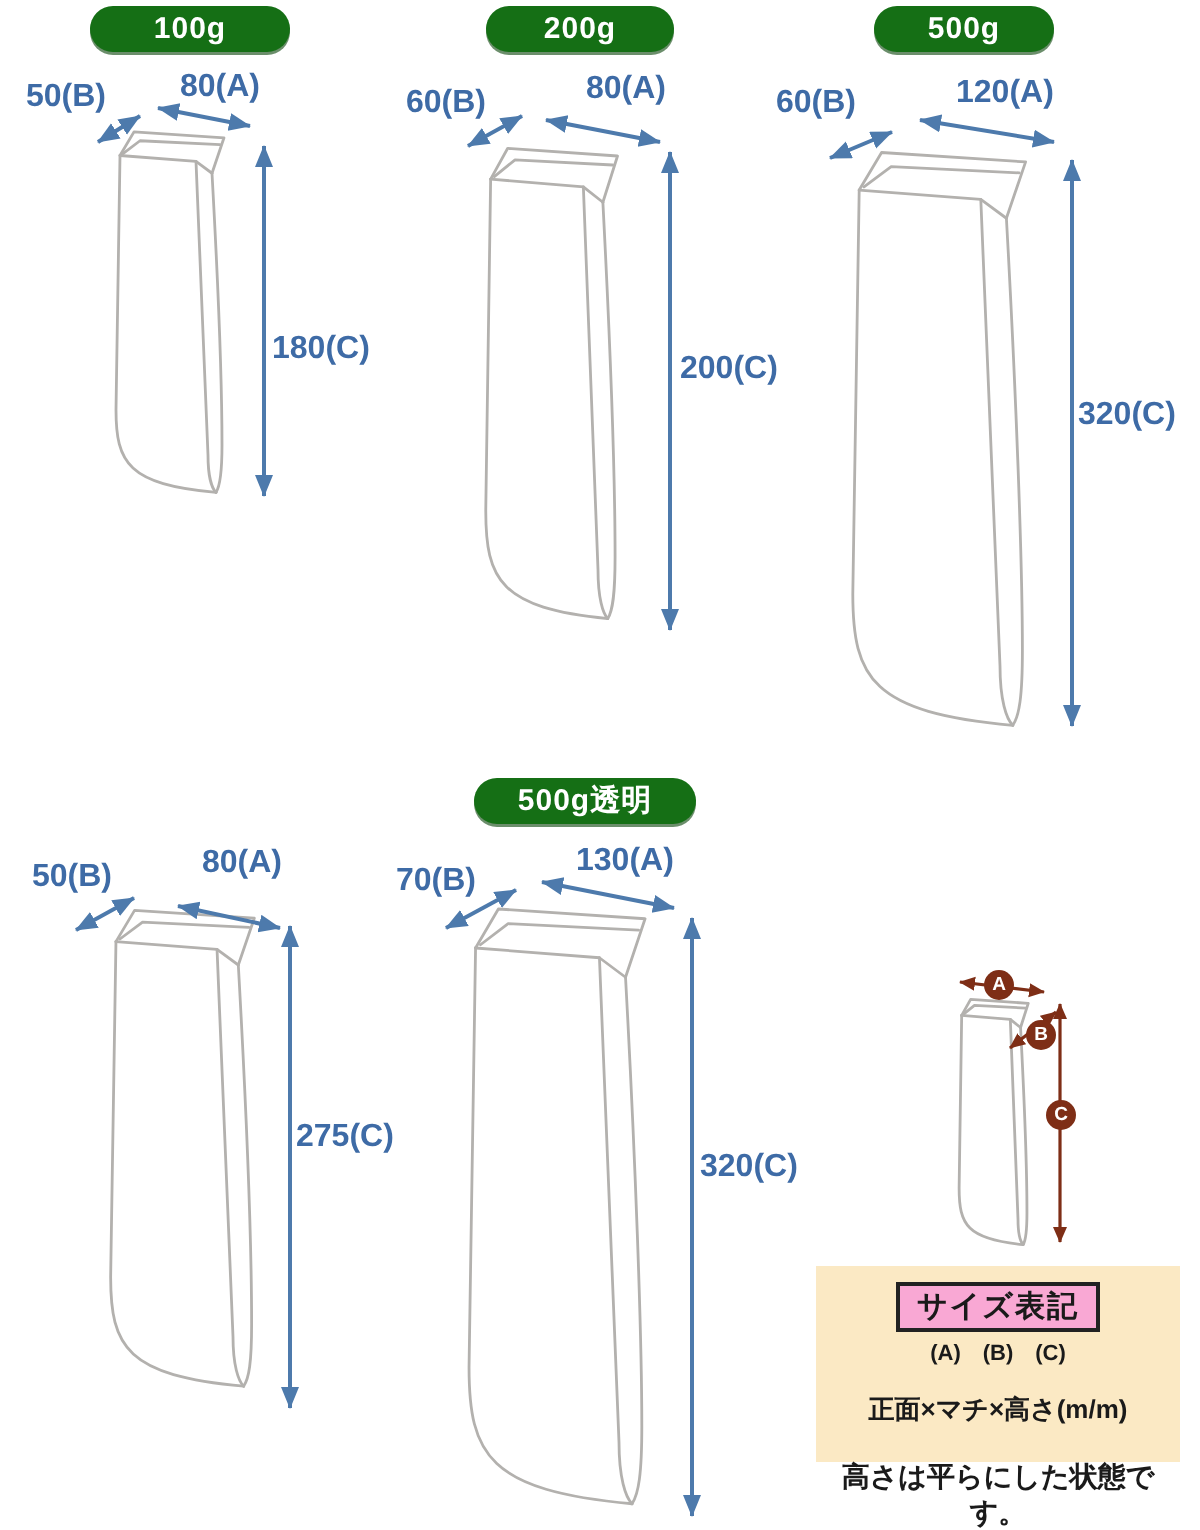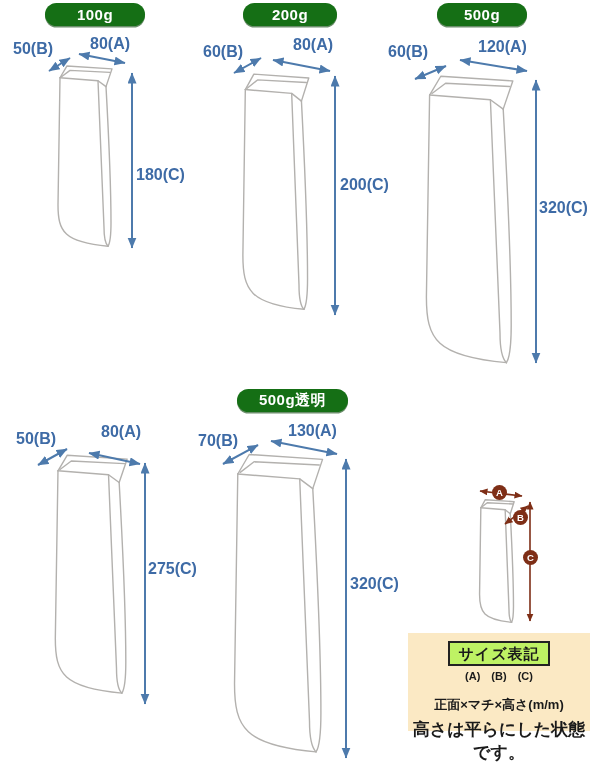--- a/index.html
+++ b/index.html
@@ -21,26 +21,26 @@
   .marker{
     position:absolute;width:15px;height:15px;border-radius:50%;background:#7e2e16;
     color:#fff;font-size:9.5px;font-weight:bold;display:flex;align-items:center;
     justify-content:center;line-height:1;
   }
   .legendbox{
     position:absolute;left:408px;top:633px;width:182px;height:98px;
     background:#fbe9c4;text-align:center;color:#1a1a1a;
   }
   .legendbox .title{
-    margin:8px auto 2px;width:98px;height:21px;border:2px solid #222;background:#bef264;
+    margin:8px auto 2px;width:98px;height:21px;border:2px solid #222;background:#f9a8d4;
     font-size:15px;font-weight:bold;line-height:21px;letter-spacing:1px;
   }
   .legendbox .abc{font-size:11px;font-weight:bold;margin-top:3px;}
   .legendbox .formula{font-size:13px;font-weight:bold;margin-top:12px;}
-  .legendbox .note{font-size:17px;font-weight:bold;margin-top:4px;}
+  .legendbox .note{font-size:14px;font-weight:bold;margin-top:16px;}
 </style>
 </head>
 <body>
 
 <div class="canvas">
 
   <svg class="gfx" viewBox="0 0 600 765">
     <defs>
       <marker id="ahb" markerUnits="userSpaceOnUse" markerWidth="12" markerHeight="10" refX="10.5" refY="4.5" orient="auto-start-reverse">
         <path d="M0,0 L11,4.5 L0,9 Z" fill="#4d7aac"></path>

